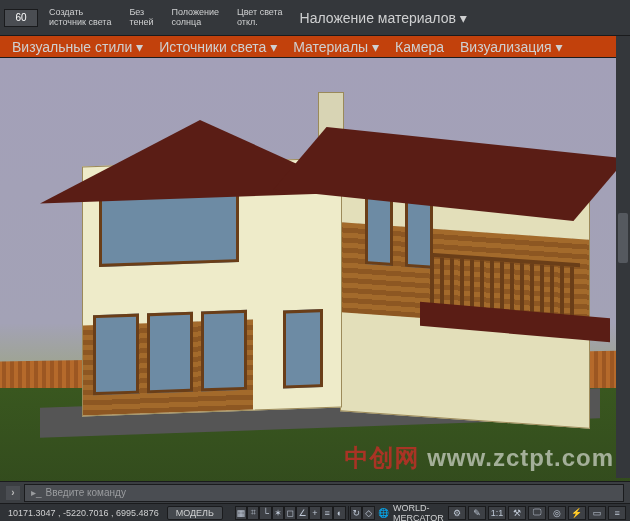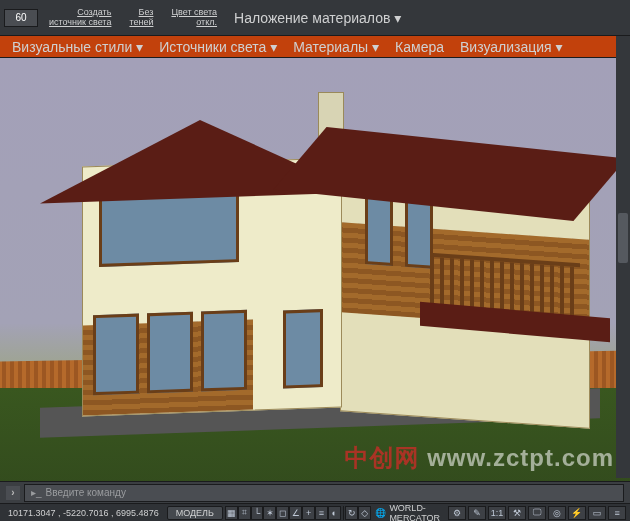--- a/index.html
+++ b/index.html
@@ -16,29 +16,28 @@
     height: 36px;
     background: #34373b;
     border-bottom: 1px solid #1a1b1d;
     display: flex;
     align-items: center;
     padding: 0 4px;
     gap: 4px;
   }
   .tool-btn {
     display: flex; flex-direction: column;
-    align-items: flex-end; justify-content: center;
+    align-items: flex-start; justify-content: center;
     padding: 2px 6px;
     color: #cfd0d1;
     font-size: 9px;
     line-height: 1.1;
     cursor: pointer;
     text-align: center;
     border: 1px solid transparent;
-    text-decoration: underline;
   }
   .num-field {
     width: 34px; height: 18px;
     background: #4a4d52; color: #fff;
     border: 1px solid #1a1b1d;
     font-size: 10px; text-align: center;
     display: flex; align-items: center; justify-content: center;
   }
   .second-toolbar {
     height: 22px;
@@ -148,21 +147,21 @@
     height: 18px; background: #2f3236;
     display: flex; align-items: center;
     color: #cfd0d1; font-size: 9px;
     border-top: 1px solid #1a1b1d;
     overflow: hidden;
     justify-content: space-between;
   }
   .coord { padding: 0 8px; white-space: nowrap; }
   .pill {
     background: #45494e; padding: 1px 8px; border-radius: 2px;
-    margin-right: 2px; border: 1px solid #1a1b1d;
+    margin-right: 12px; border: 1px solid #1a1b1d;
     cursor: pointer;
   }
   .status-icons { display: flex; gap: 2px; margin-left: auto; padding-right: 4px;}
   .sicon {
     width: 18px; height: 14px; background: #3d4045;
     display: flex; align-items: center; justify-content: center;
     cursor: pointer; border: 1px solid #1a1b1d;
     color: #bfc8d6; font-size: 9px;
   }
   .sep { width: 1px; height: 14px; background: #1a1b1d; margin: 0 2px;}
@@ -181,20 +180,24 @@
 
 <div class="top-toolbar">
   <div class="num-field">60</div>
   <div class="tool-btn">
     <span>Создать</span>
     <span>источник света</span>
   </div>
   <div class="tool-btn">
     <span>Без</span>
     <span>теней</span>
+  </div>
+  <div class="tool-btn">
+    <span>Положение</span>
+    <span>солнца</span>
   </div>
   <div class="tool-btn">
     <span>Цвет света</span>
     <span>откл.</span>
   </div>
   <div class="drop-group">
     <span>Наложение материалов ▾</span>
   </div>
 </div>
 

